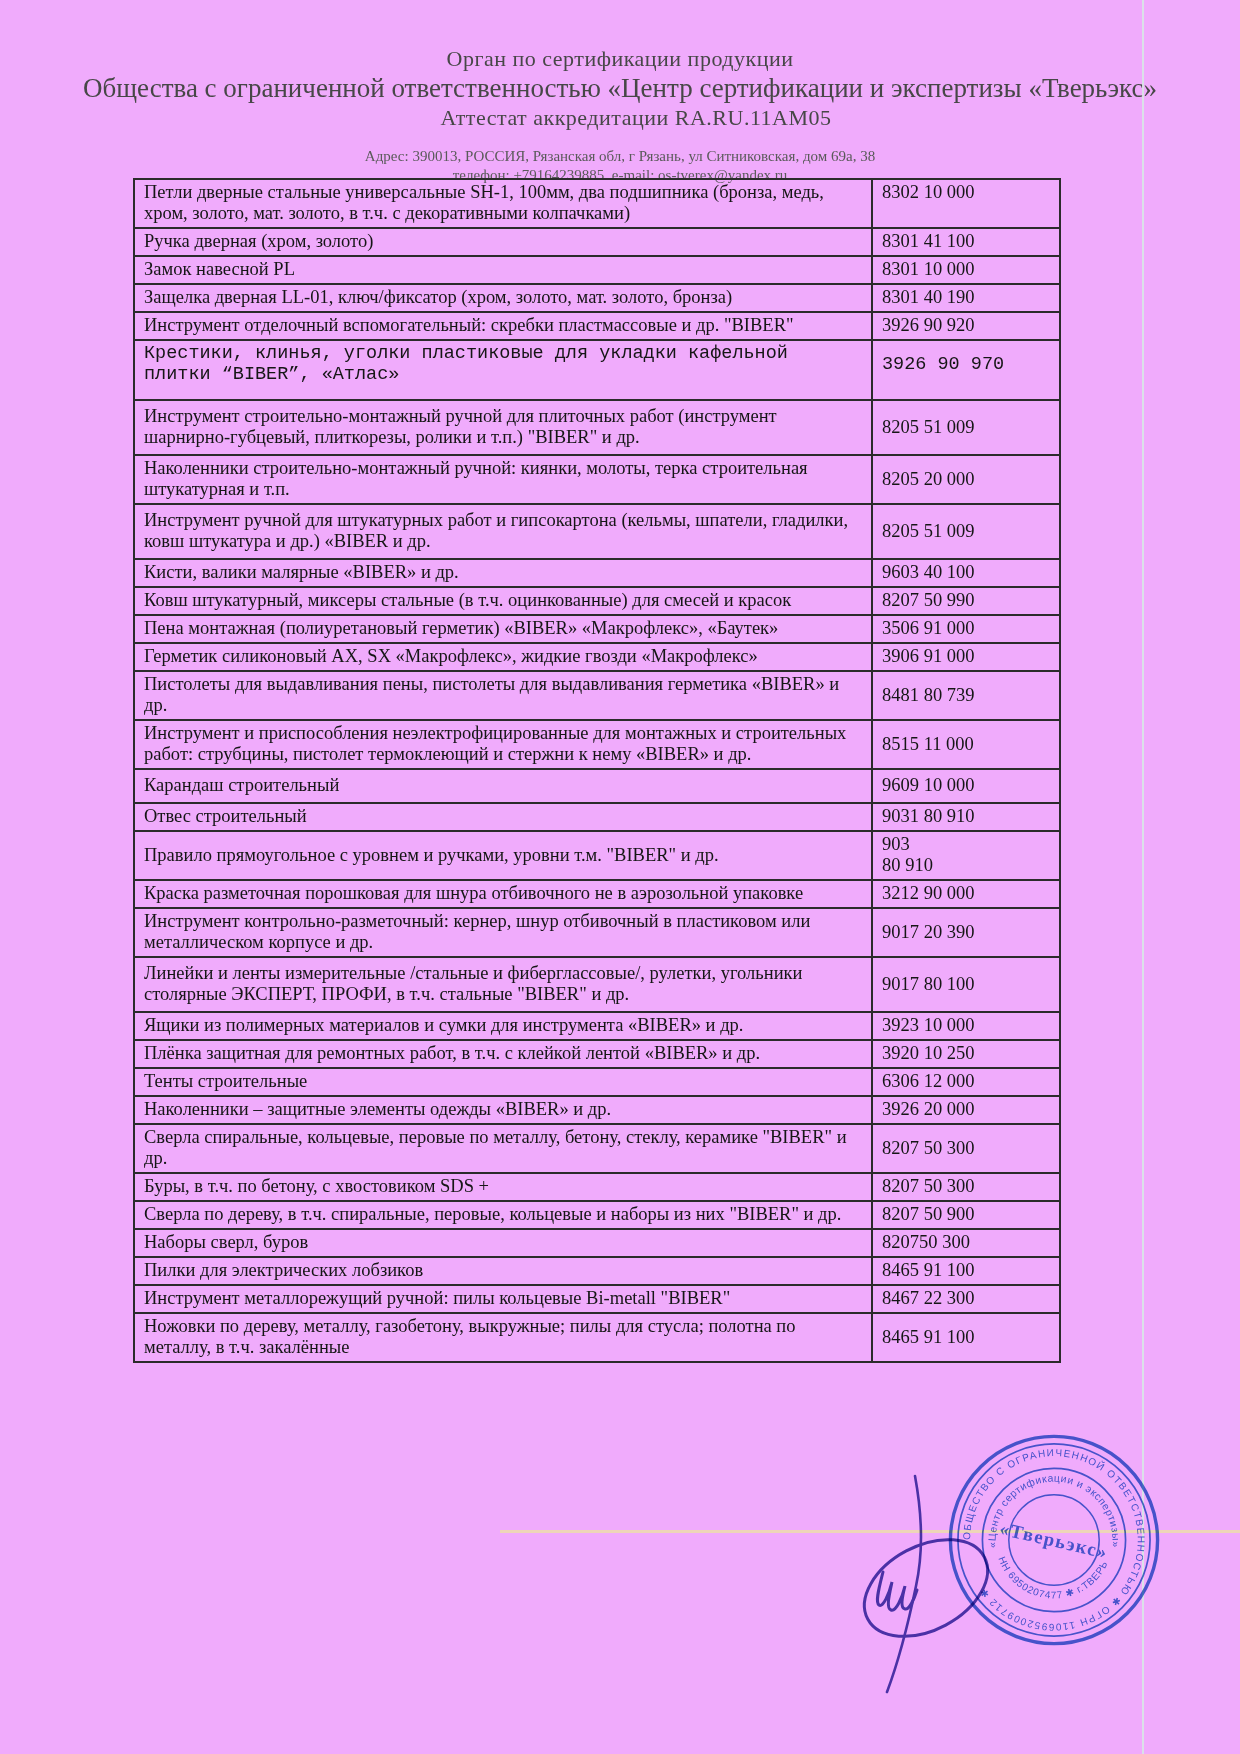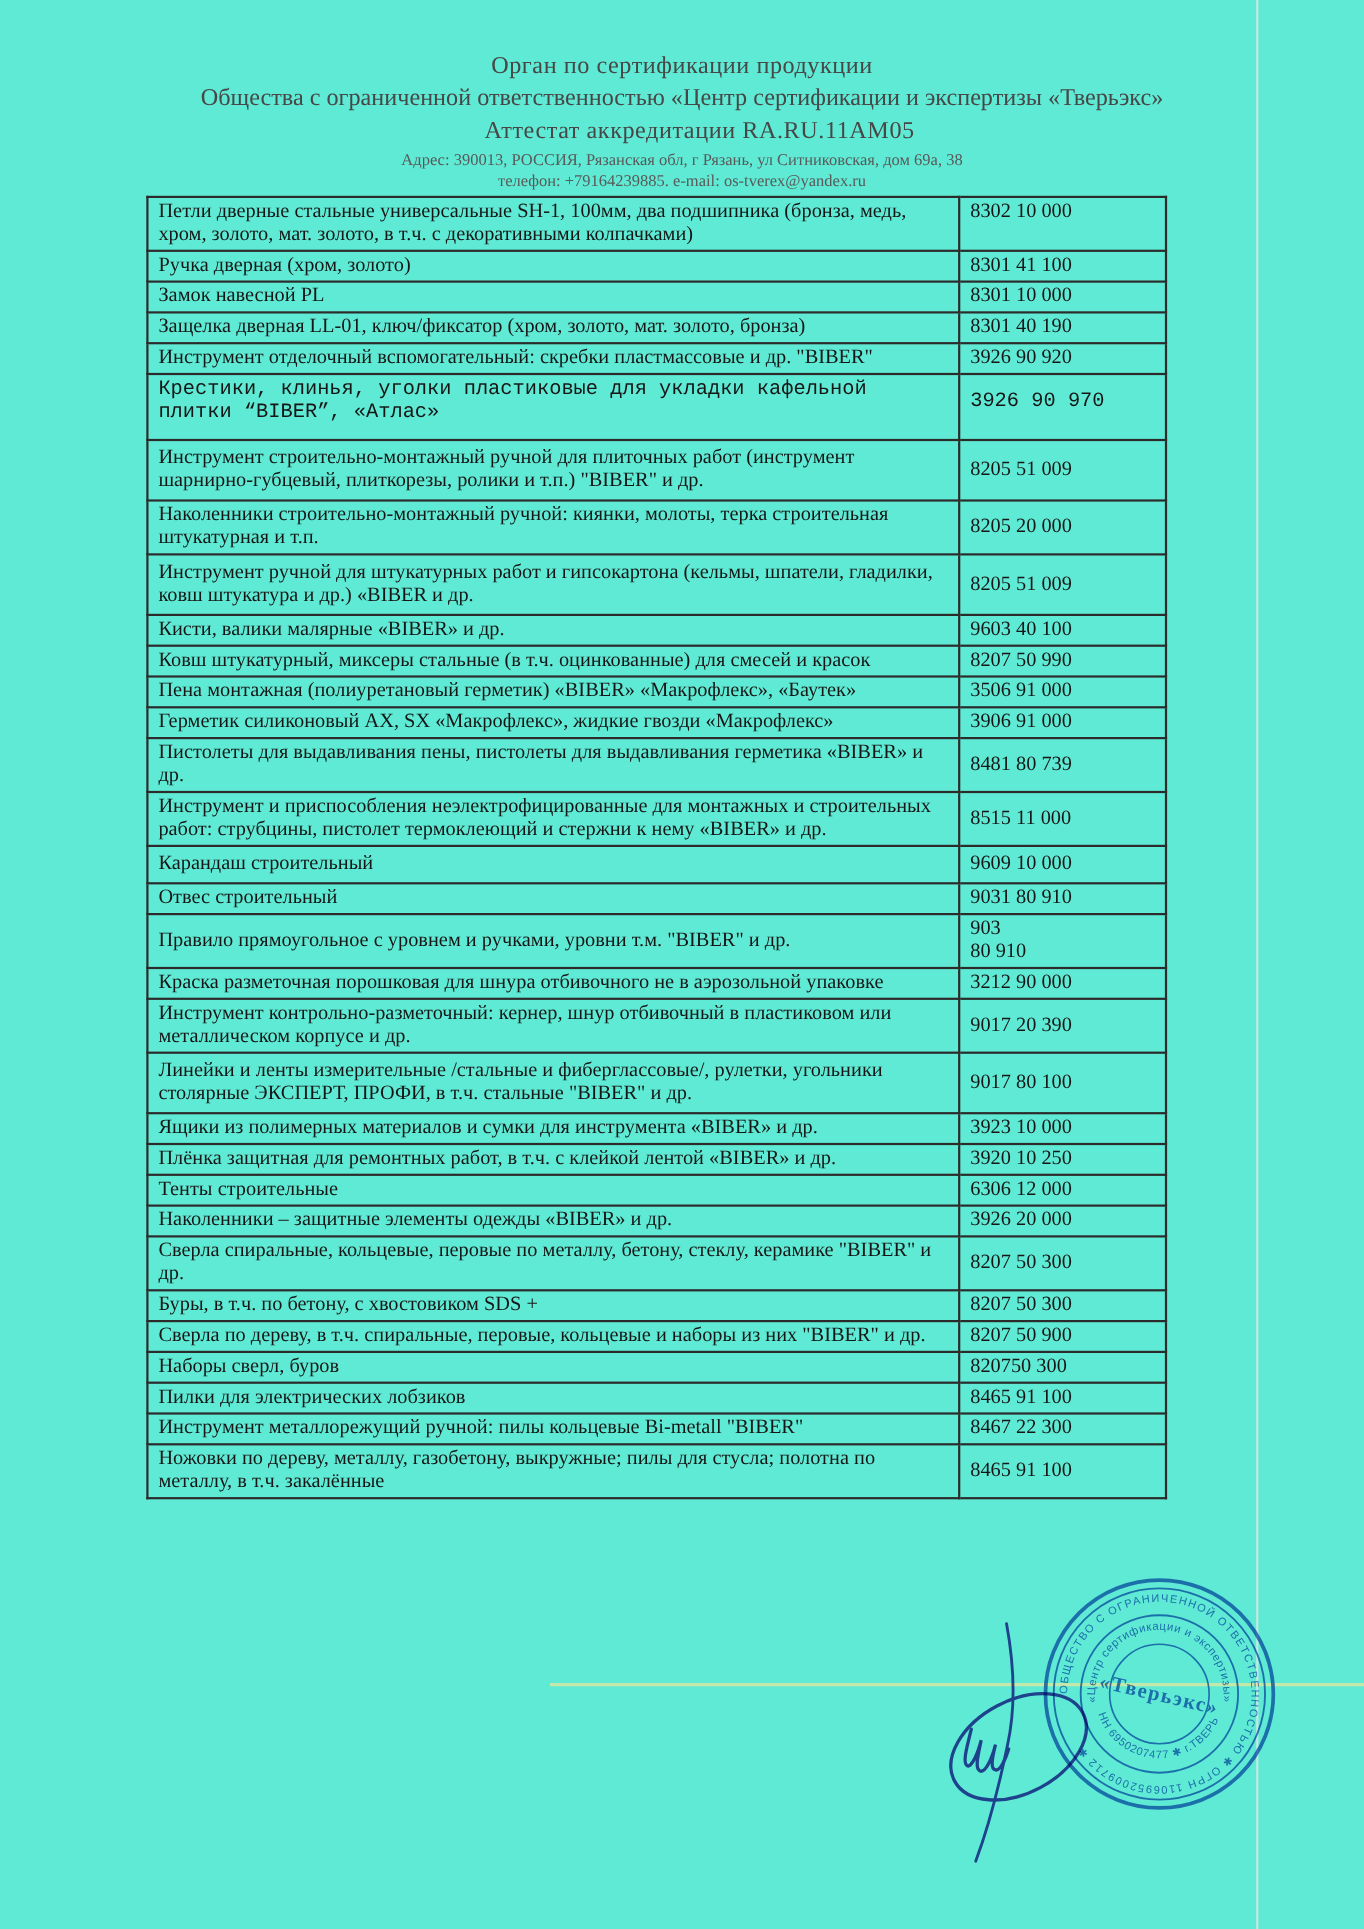--- a/index.html
+++ b/index.html
@@ -1,32 +1,32 @@
 <!DOCTYPE html>
 <html><head>
 <meta charset="utf-8">
 <style>
   html,body{margin:0;padding:0;background:#e8e8e8;}
   .page{
     position:relative;
     width:1240px;height:1754px;
     margin:0 auto;
-    background:#5eead4;
+    background:#f0abfc;
     font-family:"Liberation Serif","DejaVu Serif",serif;
     overflow:hidden;
   }
   
   .header{
     position:absolute;top:44px;left:0;width:1240px;
     text-align:center;color:#474747;
   }
   .h-line1{font-size:22px;line-height:29px;letter-spacing:.5px;}
-  .h-line2{font-size:22px;line-height:30px;}
+  .h-line2{font-size:27px;line-height:30px;}
   .h-line3{font-size:22px;line-height:30px;letter-spacing:.5px;padding-left:32px;}
-  .h-line4{font-size:15px;line-height:20px;color:#5a5a5a;margin-top:3px;}
+  .h-line4{font-size:15px;line-height:20px;color:#5a5a5a;margin-top:13px;}
   .h-line5{font-size:15px;line-height:19px;color:#5a5a5a;text-align:center;}
   
   .doc-table{
     position:absolute;left:133px;top:178px;width:928px;
     border-collapse:collapse;table-layout:fixed;
   }
   .doc-table td{
     border:2px solid #2b2b2b;
     font-size:18.5px;line-height:21px;
     color:#161616;

